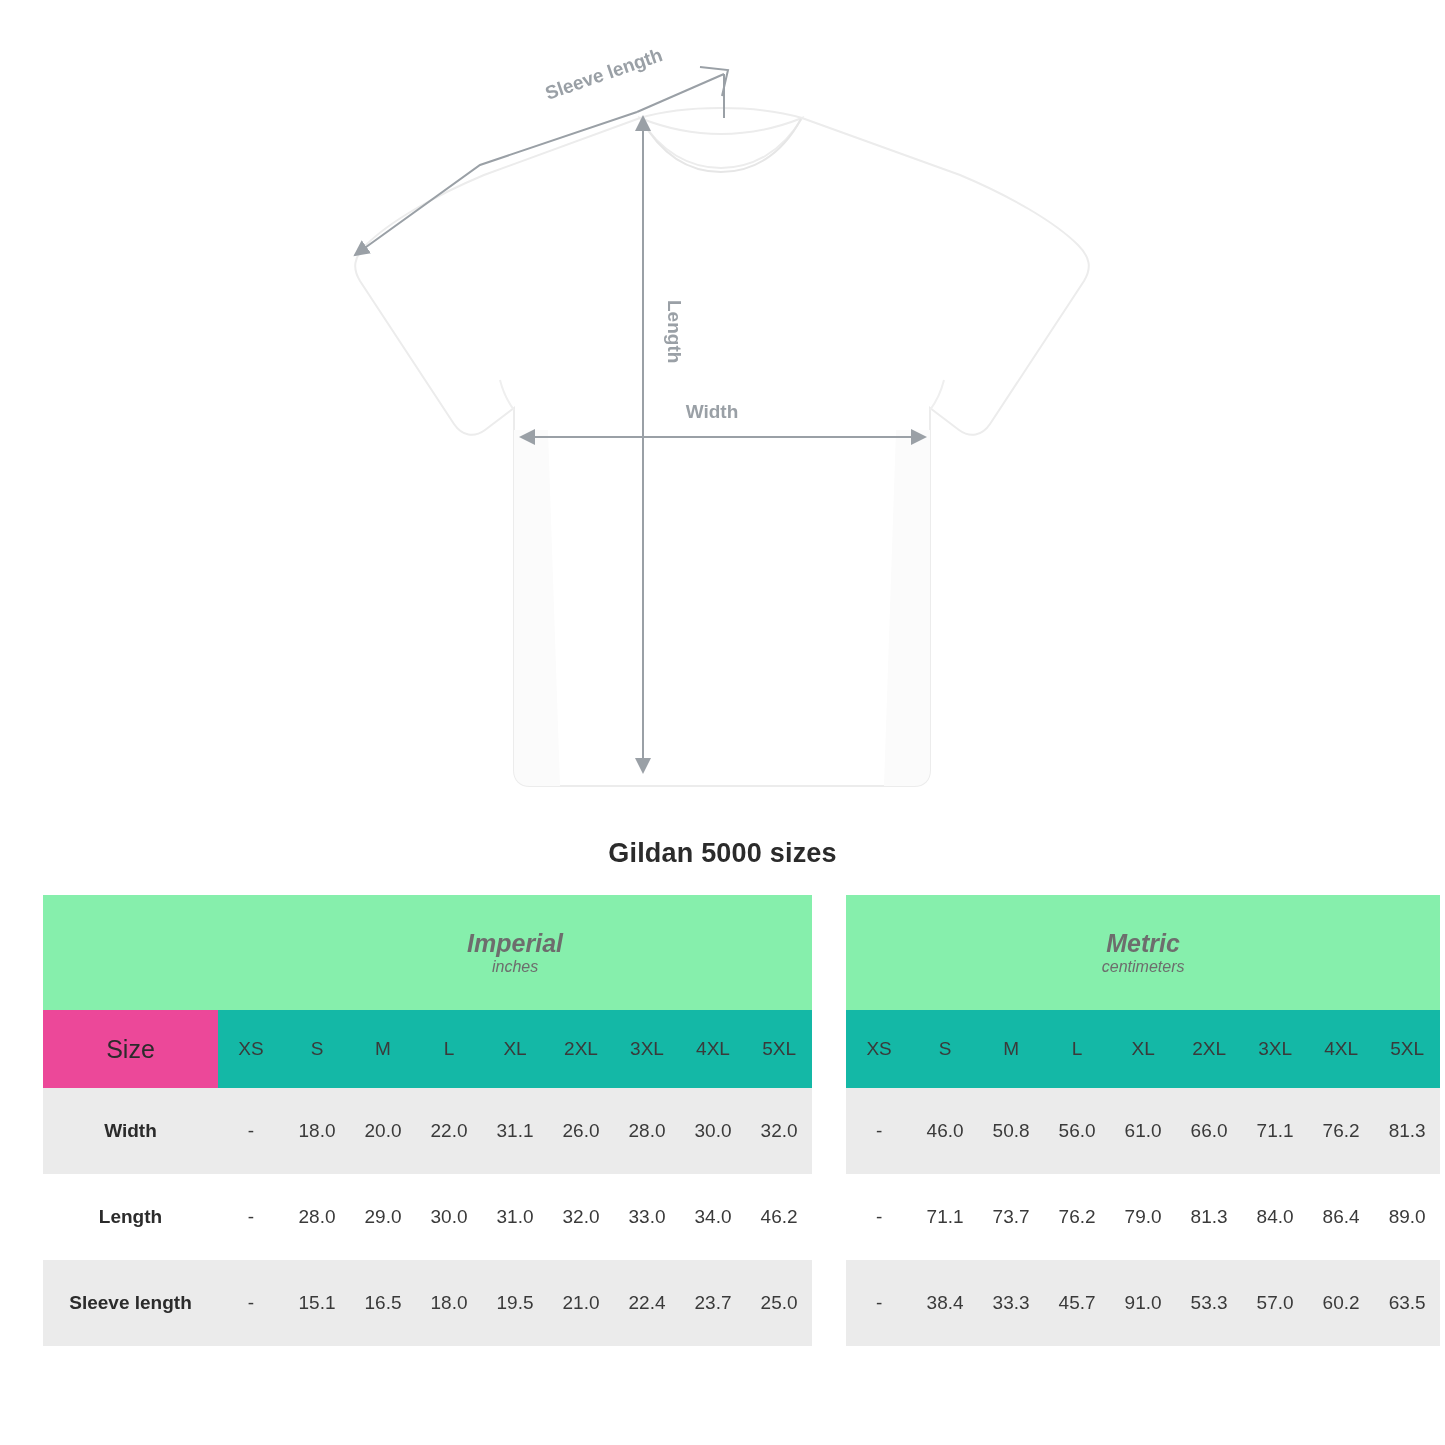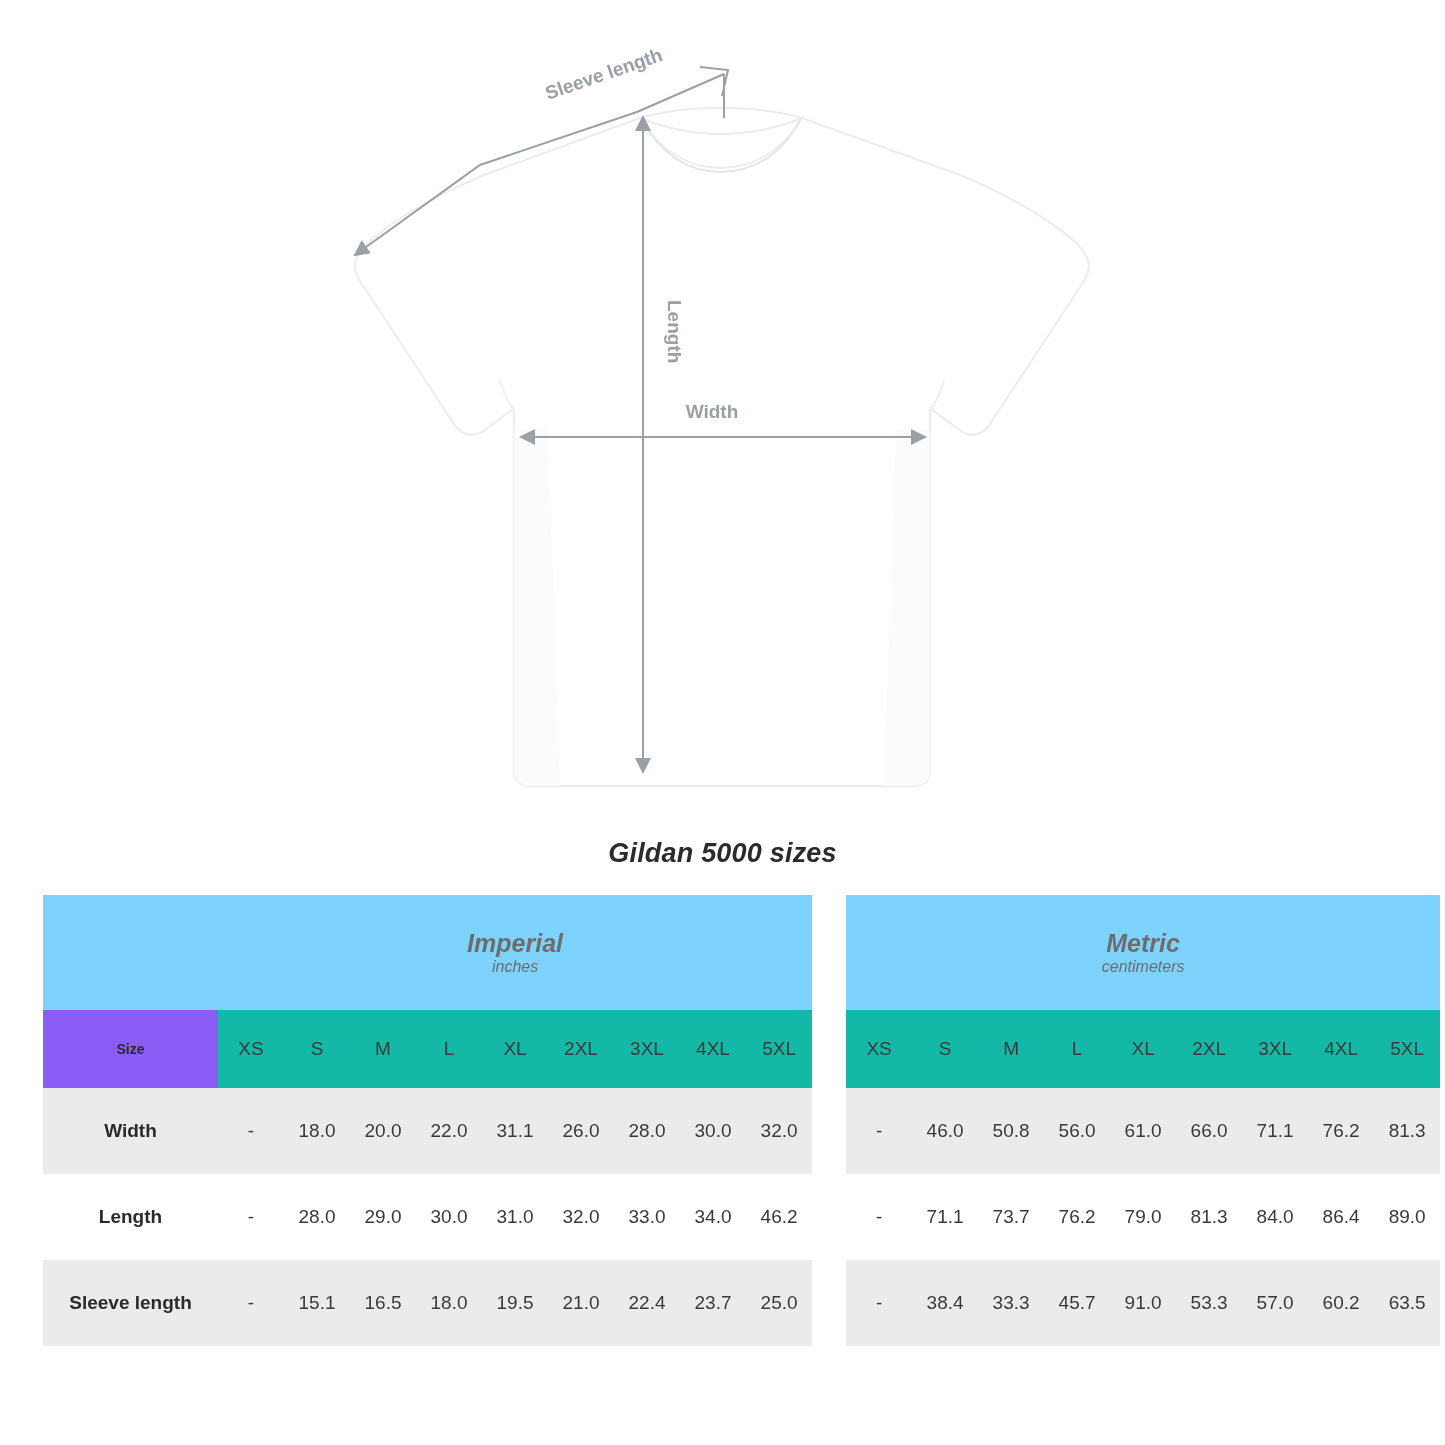--- a/index.html
+++ b/index.html
@@ -33,21 +33,20 @@
   
   .title-block {
     text-align: center;
     margin-top: 8px;
   }
   .chart-title {
     font-size: 27px;
     font-weight: bold;
     color: #2b2b2b;
     letter-spacing: 0.2px;
-    font-style: italic;
   }
   .chart-note {
     font-size: 17px;
     font-style: italic;
     color: #6d6d6d;
     margin-top: 16px;
   }
 
   
   .table-wrap {
@@ -59,21 +58,21 @@
     width: 100%;
     table-layout: fixed;
   }
   table.size-table td,
   table.size-table th {
     text-align: center;
     vertical-align: middle;
     font-weight: normal;
   }
   .unit-head td {
-    background: #7dd3fc;
+    background: #86efac;
     height: 115px;
     padding: 0;
   }
   .unit-title {
     font-size: 25px;
     font-style: italic;
     font-weight: bold;
     color: #6d6d6d;
     line-height: 1.15;
   }
@@ -83,24 +82,24 @@
     color: #6d6d6d;
   }
   .size-row td {
     height: 76px;
     background: #14b8a6;
     font-size: 19px;
     color: #3a3a3a;
     font-weight: bold;
   }
   .size-row td.rowlabel {
-    font-size: 14px;
-    font-weight: bold;
+    font-size: 25px;
+    font-weight: normal;
     color: #2b2b2b;
-    background: #8b5cf6;
+    background: #ec4899;
   }
   .data-row td {
     height: 84px;
     font-size: 19px;
     color: #3a3a3a;
   }
   .data-row.alt td {
     background: #ebebeb;
   }
   .data-row td.rowlabel {

